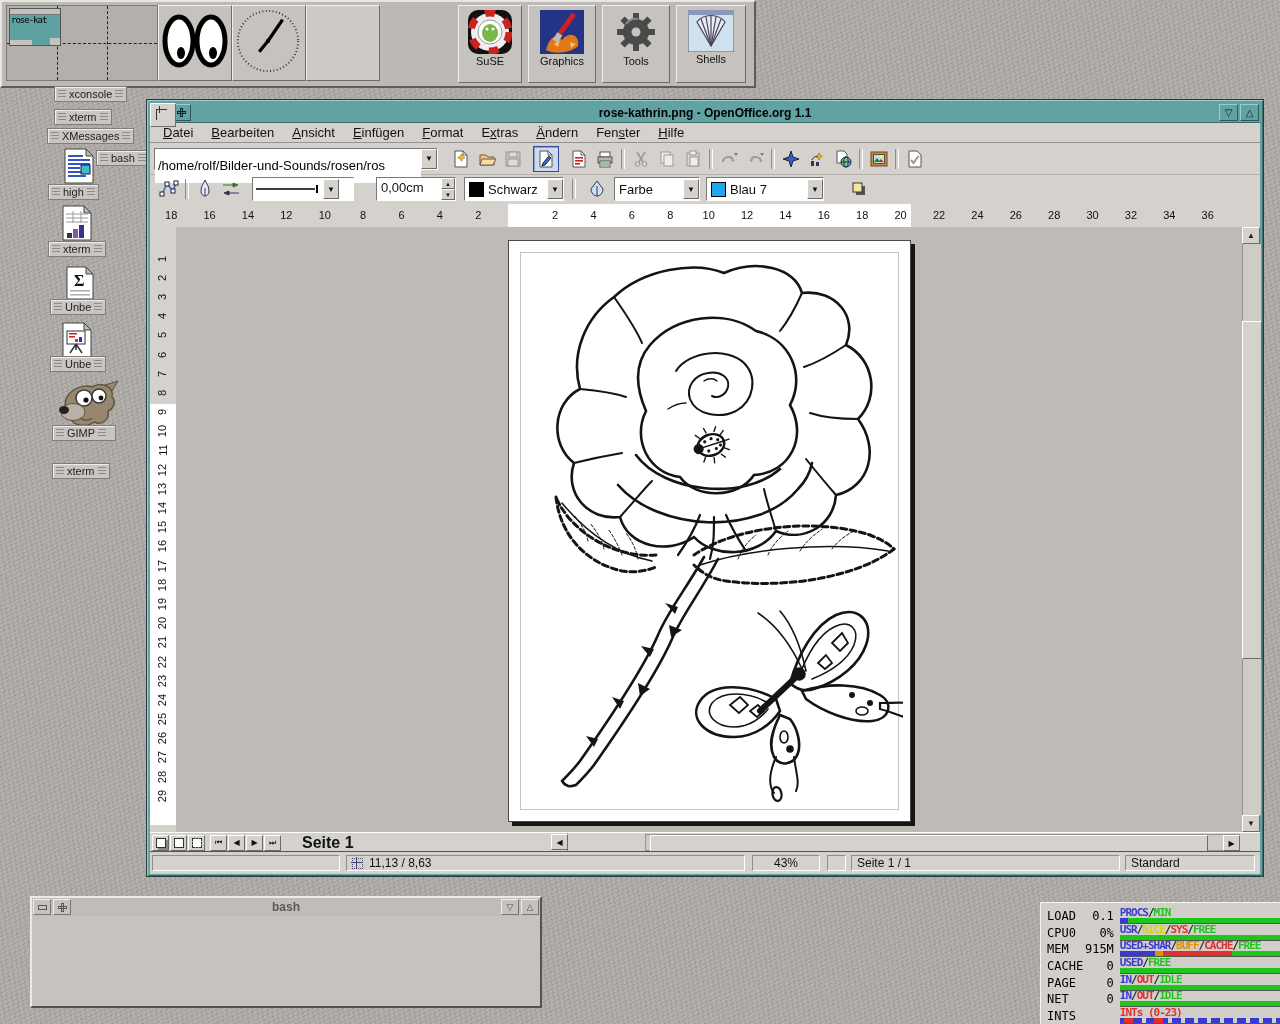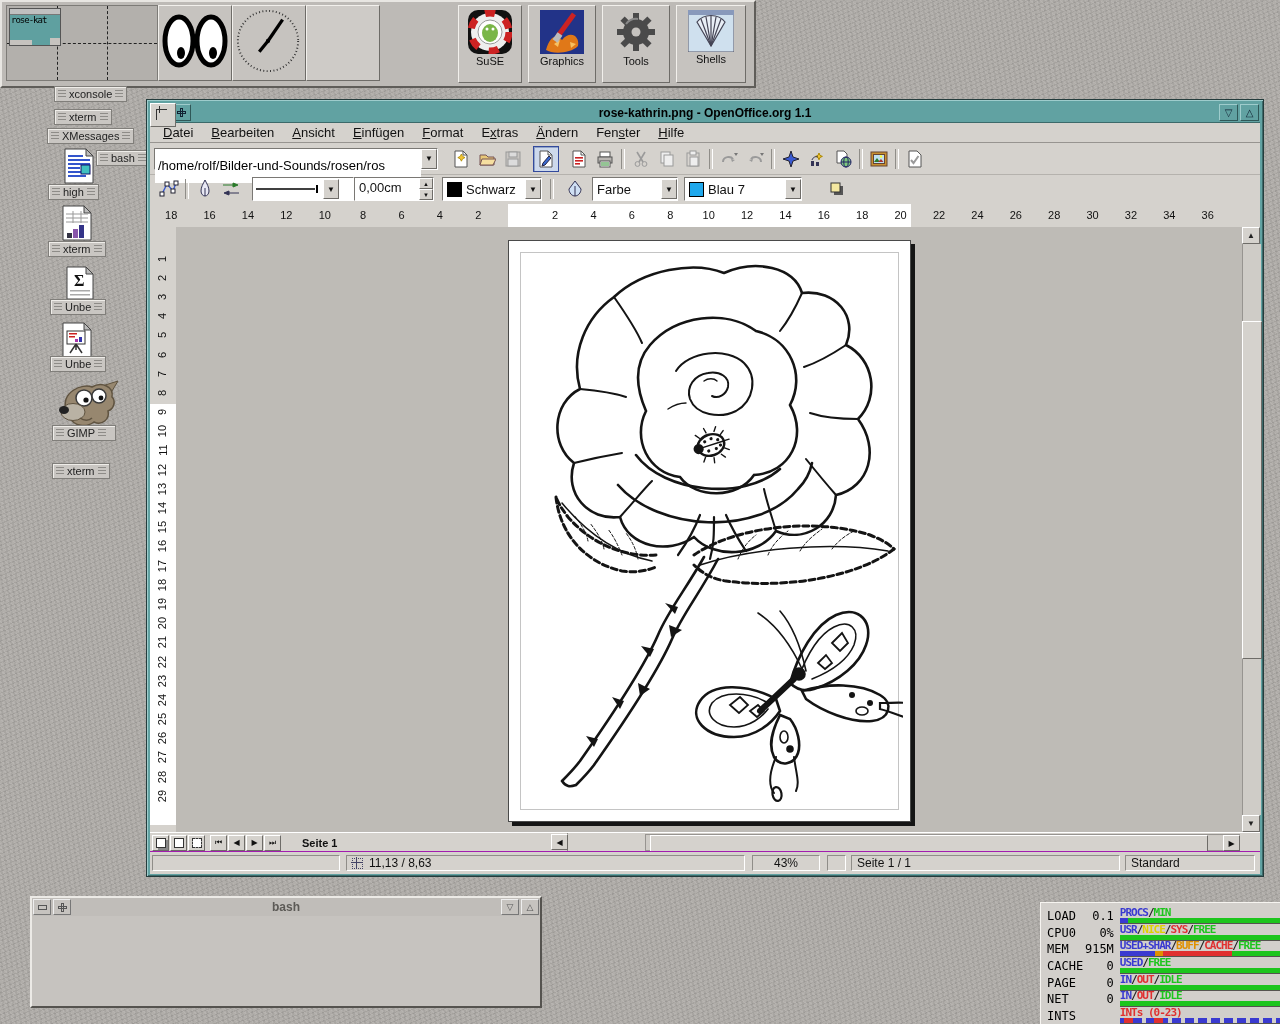--- a/index.html
+++ b/index.html
@@ -85,21 +85,21 @@
     box-shadow:4px 4px 0 #151515;box-sizing:border-box}
   #page-margin{left:11px;top:11px;right:11px;bottom:11px;border:1px solid #c4c4c4}
   
   .sb-btn{background:#d5d2cd;border:1px solid;border-color:#fff #6e6c68 #6e6c68 #fff;display:flex;align-items:center;justify-content:center;font-size:8px;color:#222;cursor:pointer;box-sizing:border-box}
   #vscroll{left:1092px;top:0;width:18px;height:605px;background:#cac7c2}
   #vscroll .track{position:absolute;left:0;top:17px;width:18px;bottom:17px;background:#cfccc7;border-left:1px solid #979490}
   #vthumb{left:0;top:94px;width:18px;height:336px}
   #tabrow{left:0;top:729px;width:1110px;height:19px;border-top:1px solid #fff;display:flex;align-items:center}
   .mini-btn{width:17px;height:16px;margin-right:1px;font-size:8px;display:flex;align-items:center;justify-content:center;cursor:pointer;box-sizing:border-box}
   .mini-ic{width:8px;height:8px;border:1px solid #333;background:#fff}
-  .tab{position:relative;height:19px;margin-left:4px;padding:0 16px;display:flex;align-items:center;font-weight:bold;font-size:11px;
+  .tab{position:relative;height:19px;margin-left:4px;padding:0 16px;display:flex;align-items:center;font-weight:bold;font-size:16px;
     background:#d5d2cd;clip-path:polygon(9px 0,calc(100% - 9px) 0,100% 100%,0 100%);cursor:pointer}
   #tab-divider{left:417px;top:0;width:1px;height:19px;background:#8f8d88}
   #hscroll-left{left:401px;top:1px}
   #hscroll{left:495px;top:1px;width:595px;height:17px;background:#cfccc7;border:1px solid #979490;box-sizing:border-box}
   #hthumb{left:4px;top:0;width:556px;height:15px}
   #hscroll-right{left:577px;top:0}
   #statusbar{left:0;top:748px;width:1110px;height:22px;border-top:1px solid #a21caf;background:#d5d2cd}
   .scell{position:absolute;top:3px;height:16px;border:1px solid;border-color:#8f8d88 #fff #fff #8f8d88;
     font-size:12px;display:flex;align-items:center;padding:0 5px;box-sizing:border-box;color:#111}
   .pos-ic{width:9px;height:9px;border:1px dotted #446;margin-right:6px;position:relative}
@@ -527,21 +527,21 @@
             <path d="M18,13 H8 M8,11 l-5,2 5,2 Z" stroke="#335" fill="#335"></path>
           </svg>
     </div>
     <div class="combo sunk" style="width:100px;margin-left:8px">
       <svg width="70" height="10" viewBox="0 0 70 10">
             <line x1="3" y1="5" x2="62" y2="5" stroke="#000" stroke-width="1.6"></line>
             <rect x="63" y="1" width="2" height="8" fill="#000"></rect>
           </svg>
       <div class="drop-btn btn3d" style="height:20px">▼</div>
     </div>
-    <div class="spin sunk" style="width:78px;margin-left:0">
+    <div class="spin sunk" style="width:78px;margin-left:22px">
       <div class="txt">0,00cm</div>
       <div class="ud">
             <div class="btn3d">▲</div>
             <div class="btn3d">▼</div>
           </div>
     </div>
     <div class="combo sunk" style="width:98px;margin-left:8px">
       <span class="swatch" style="background:#000"></span>
       <span class="txt">Schwarz</span>
       <div class="drop-btn btn3d" style="height:20px">▼</div>

